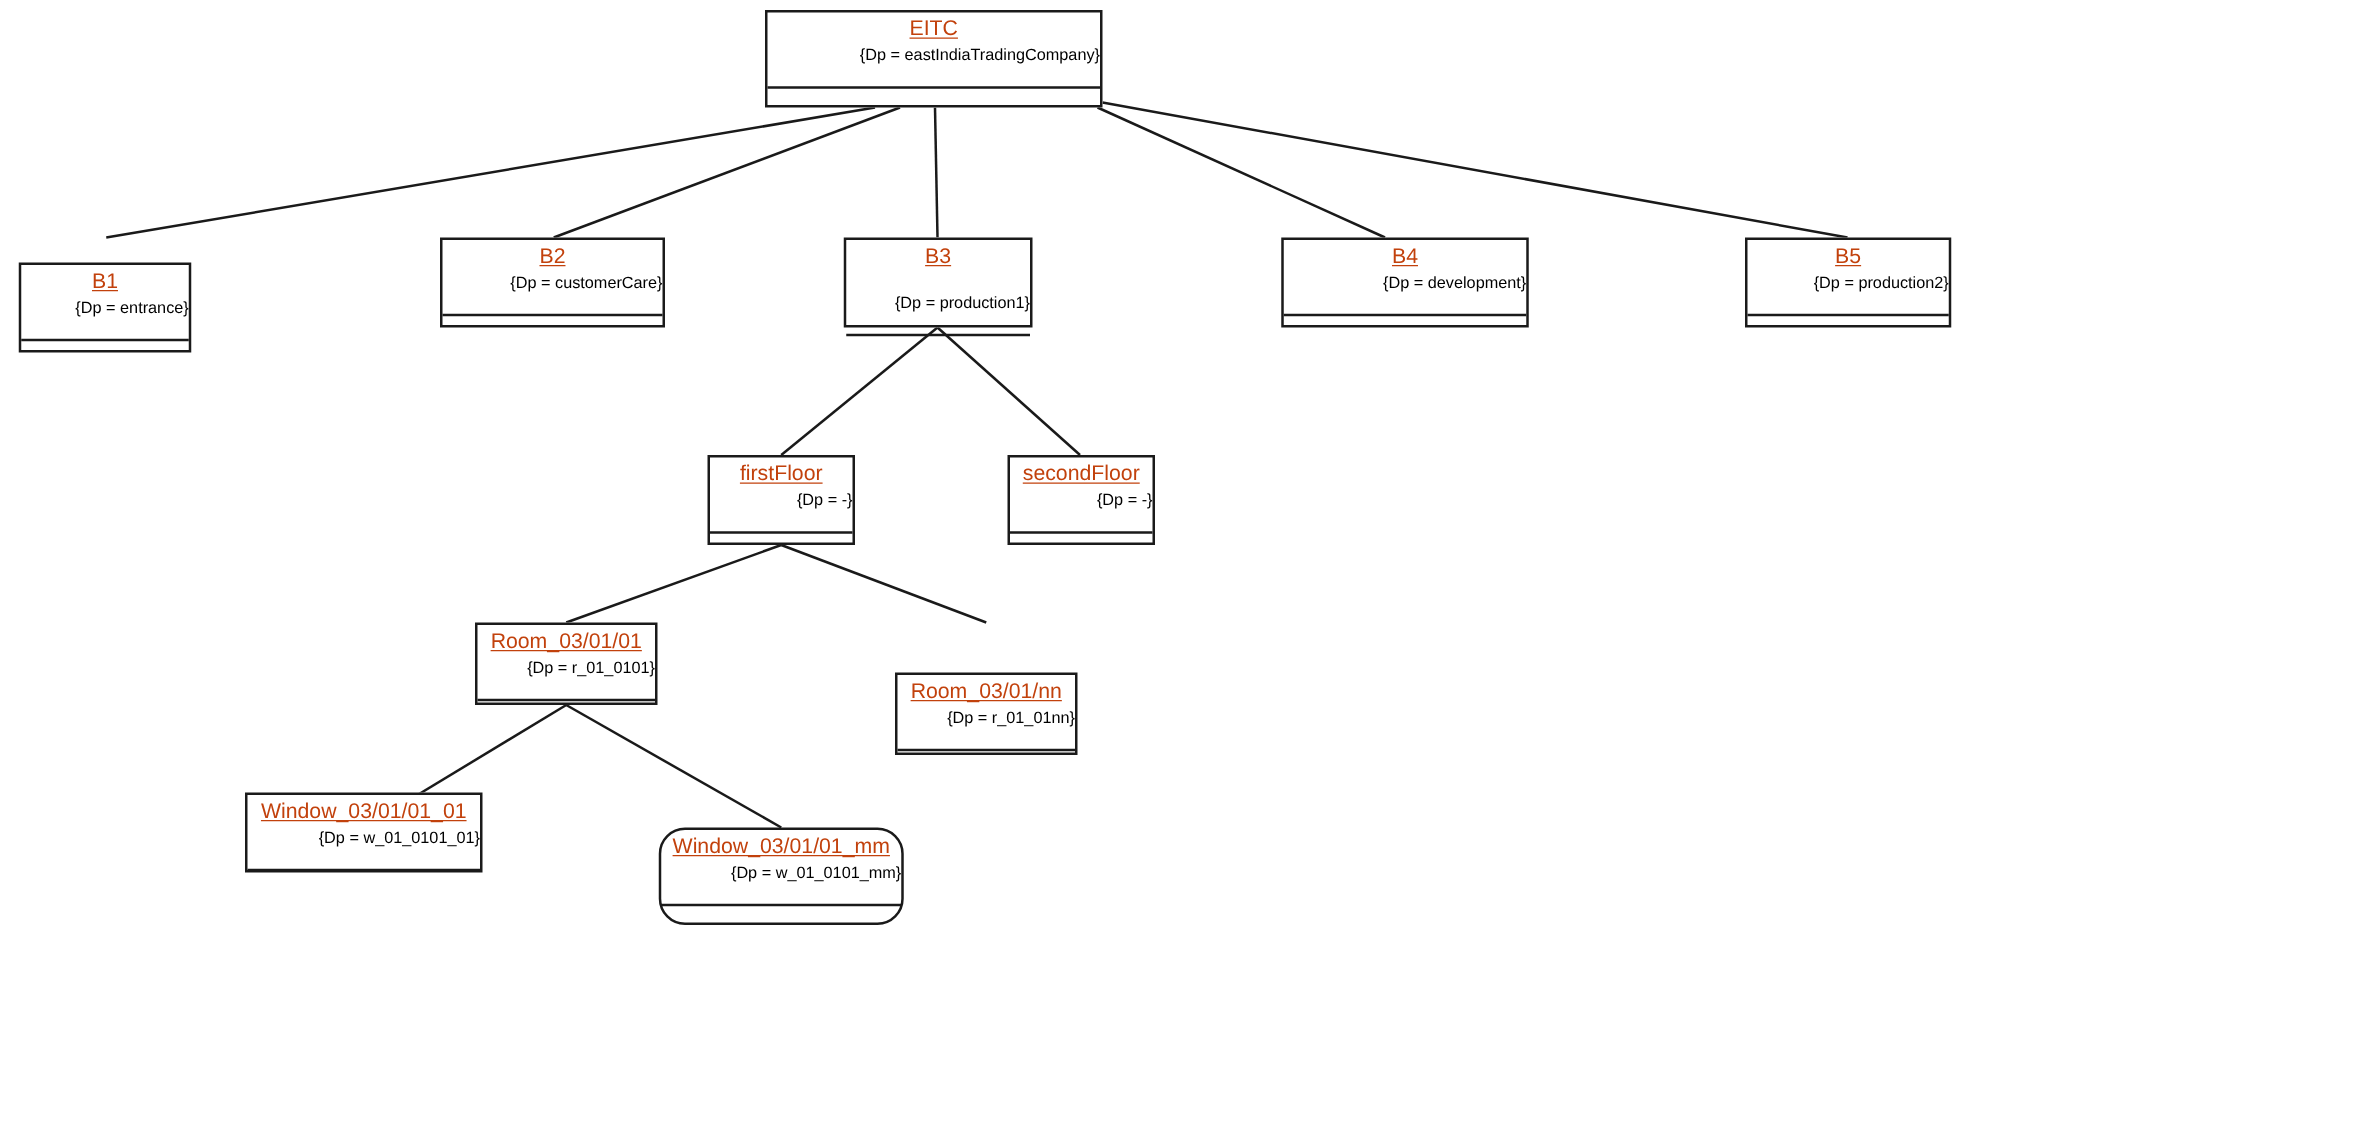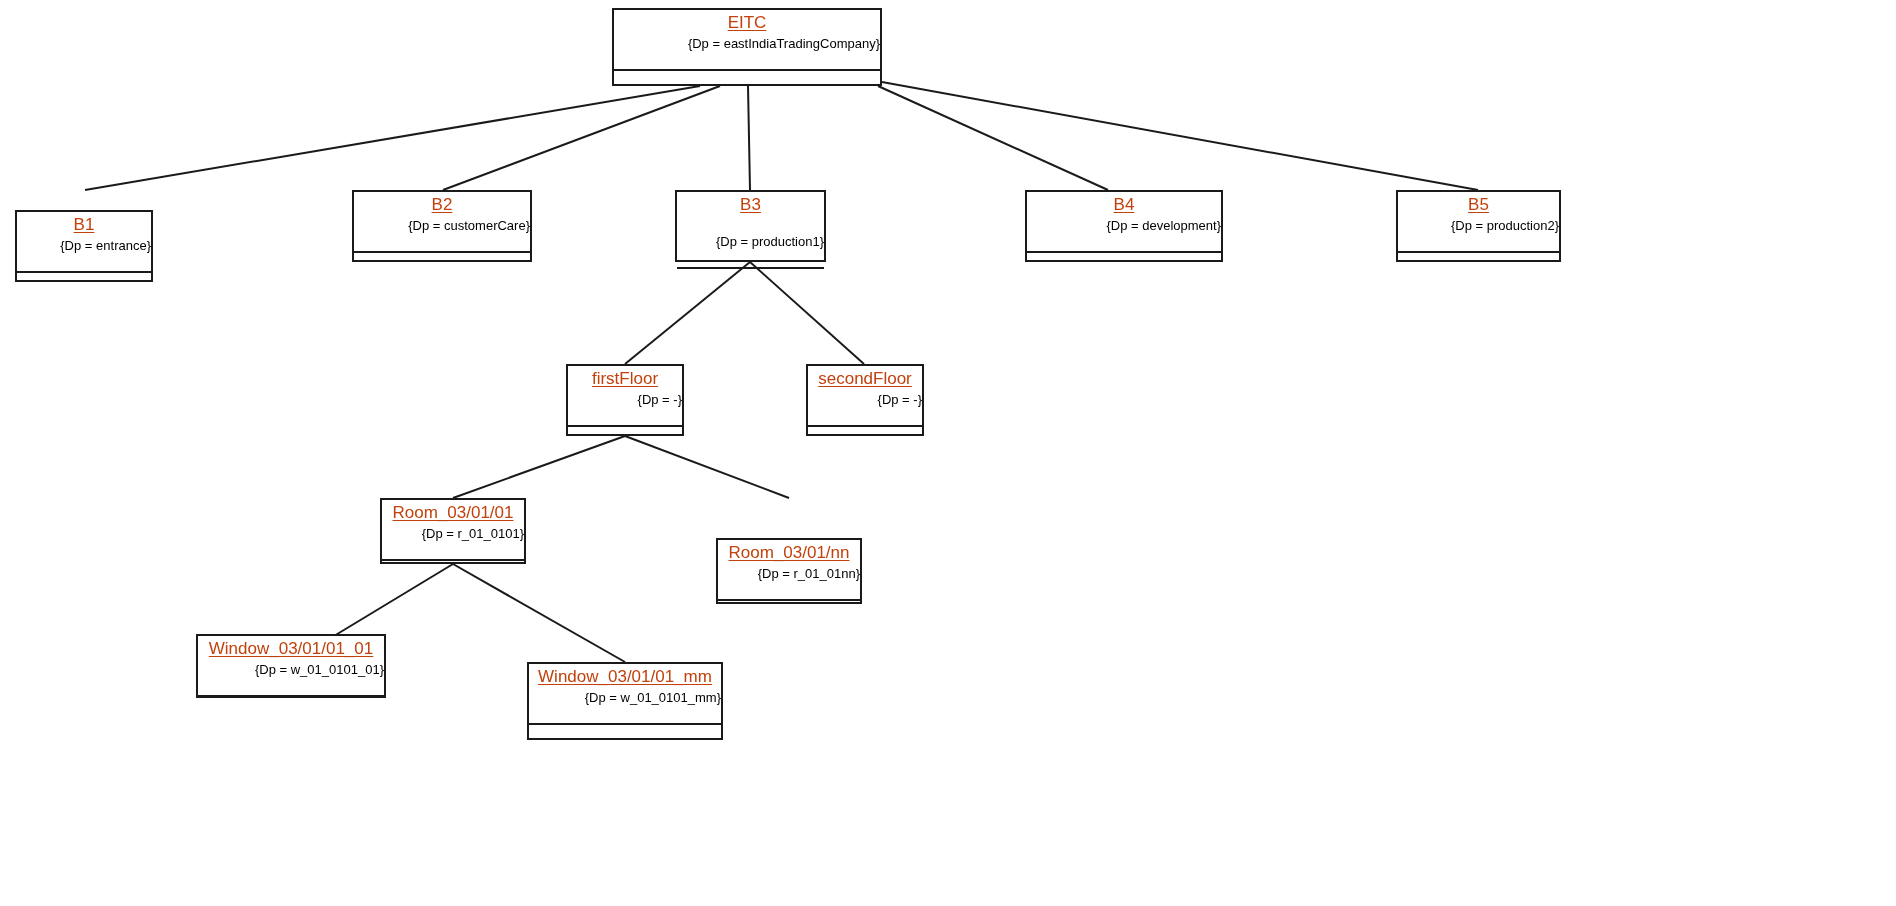--- a/index.html
+++ b/index.html
@@ -126,19 +126,19 @@
       <div class="node" style="left: 716px; top: 498px; width: 146px; height: 66px; margin-top: 40px;">
     <div class="node-name"><span>Room_03/01/nn</span></div>
     <div class="node-props">{Dp = r_01_01nn}</div>
     <div class="node-ops"></div>
   </div>
       <div class="node" style="left: 196px; top: 634px; width: 190px; height: 64px;">
     <div class="node-name"><span>Window_03/01/01_01</span></div>
     <div class="node-props">{Dp = w_01_0101_01}</div>
     <div class="node-ops"></div>
   </div>
-      <div class="node" style="left: 527px; top: 662px; width: 196px; height: 78px;">
+      <div class="node" style="left: 527px; top: 662px; width: 196px; height: 78px; border-radius: 21px;">
     <div class="node-name"><span>Window_03/01/01_mm</span></div>
     <div class="node-props">{Dp = w_01_0101_mm}</div>
     <div class="node-ops"></div>
   </div>
     </div>
 </div>
 
 </body></html>

